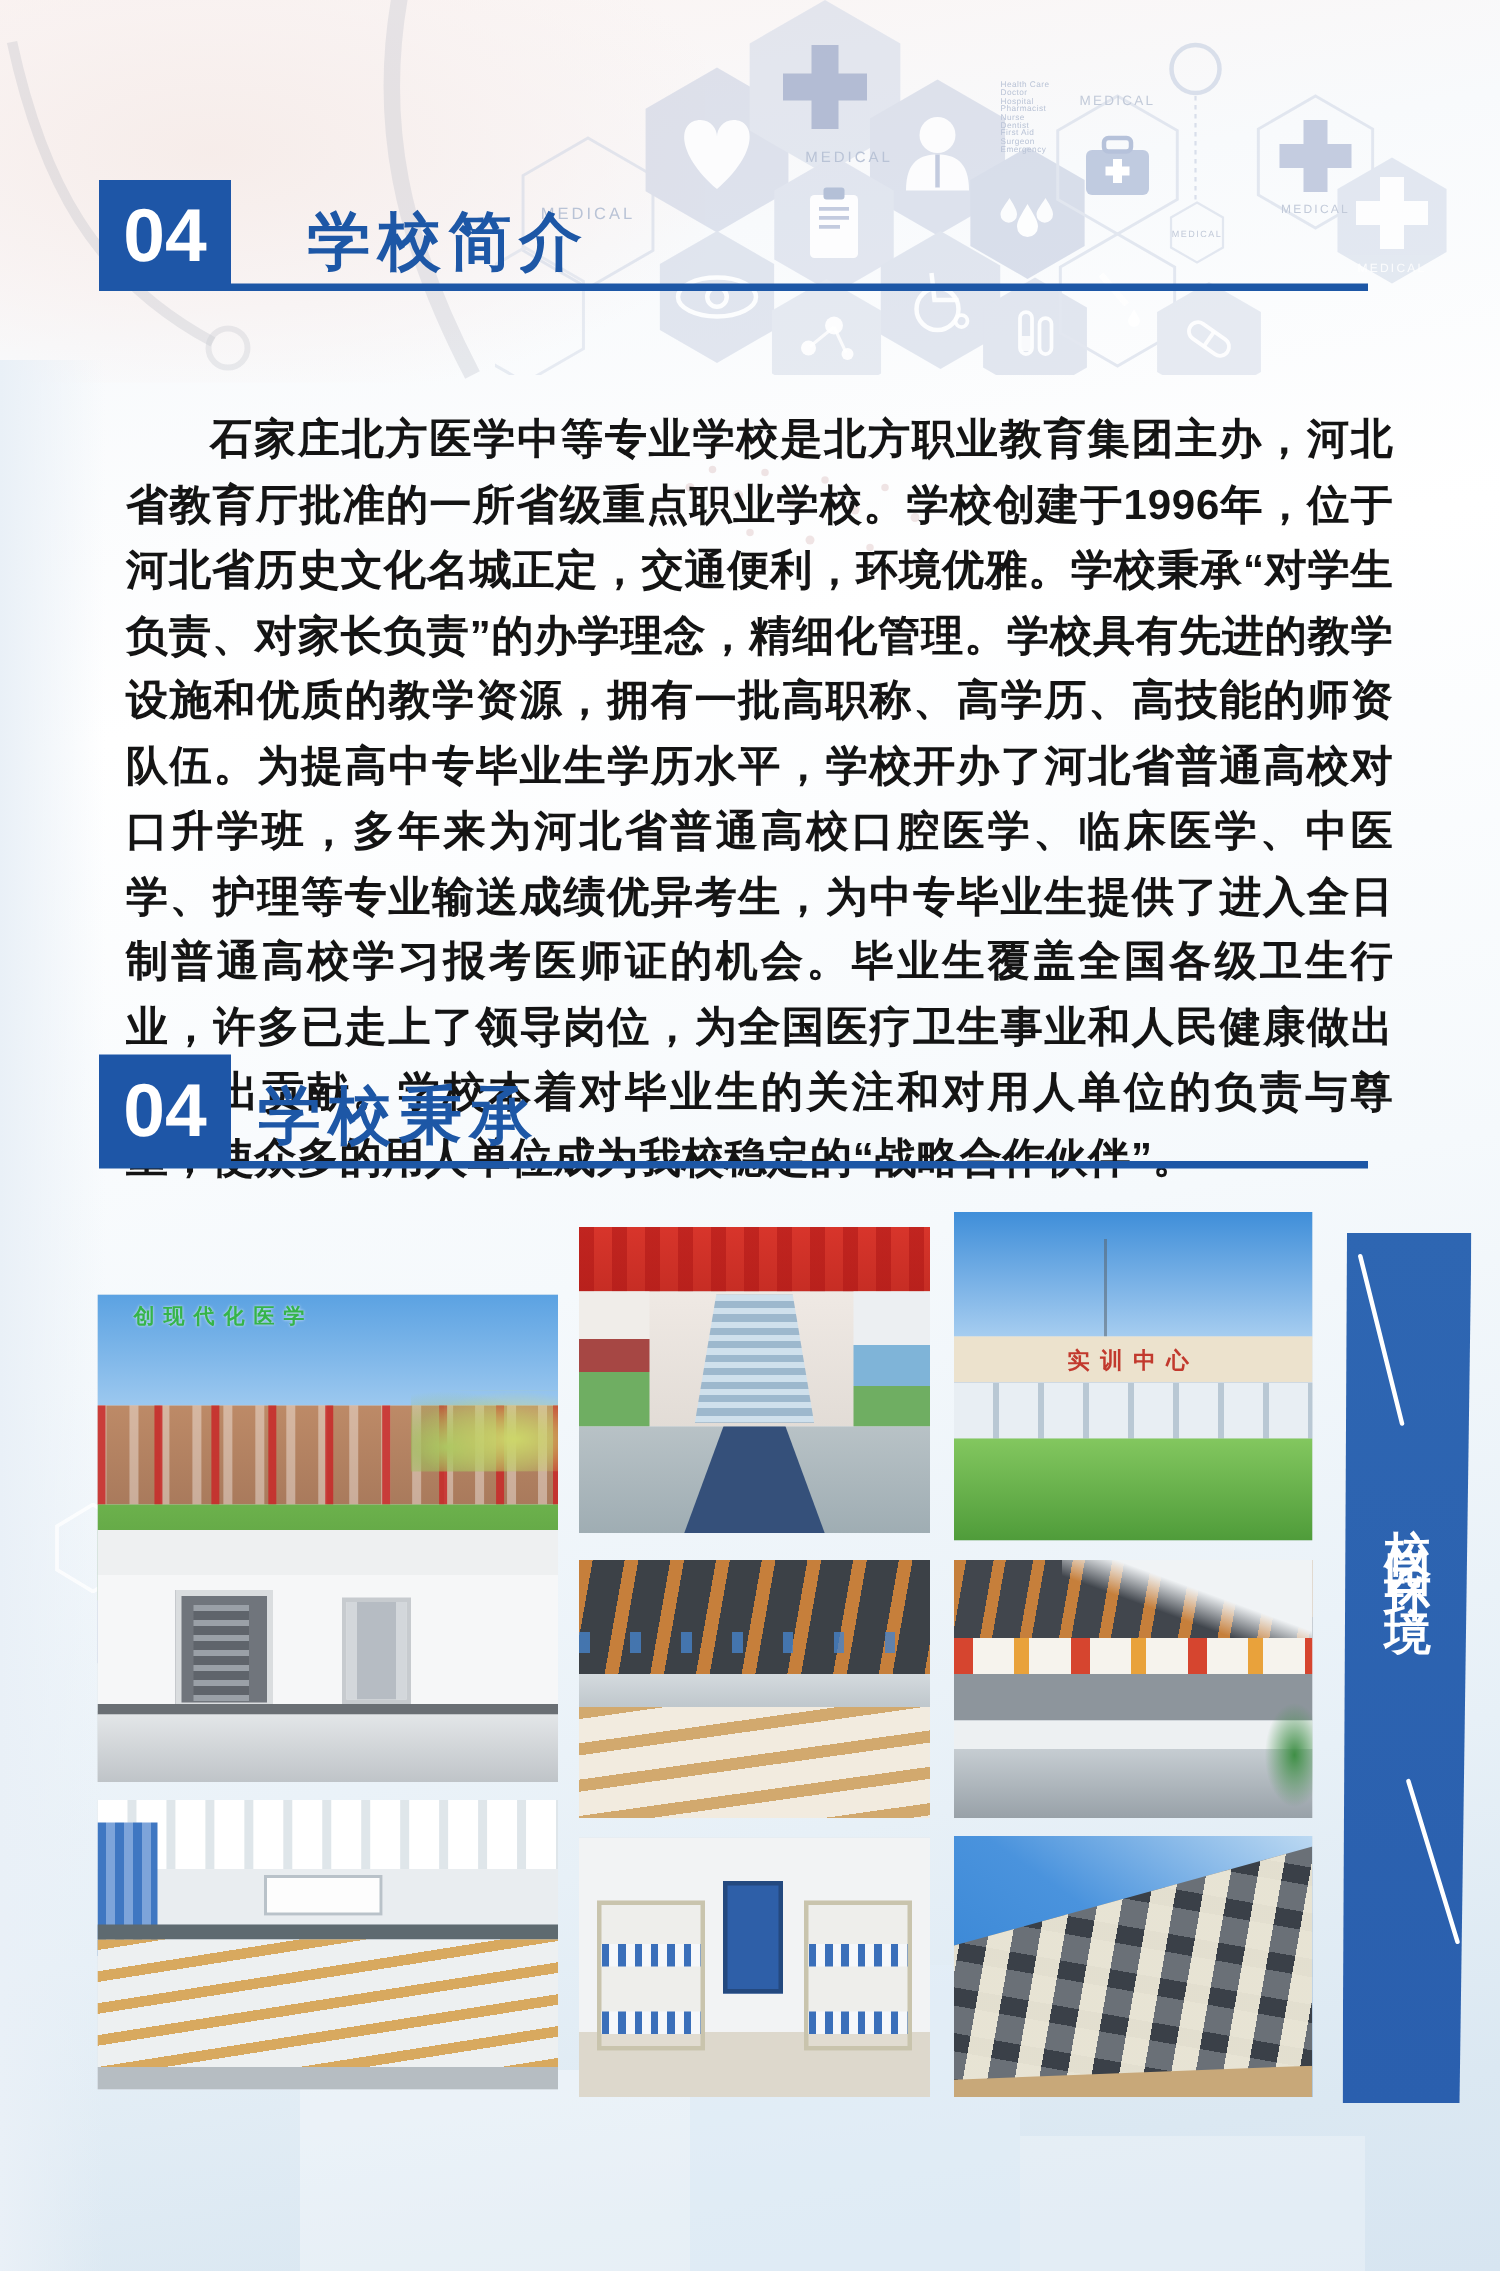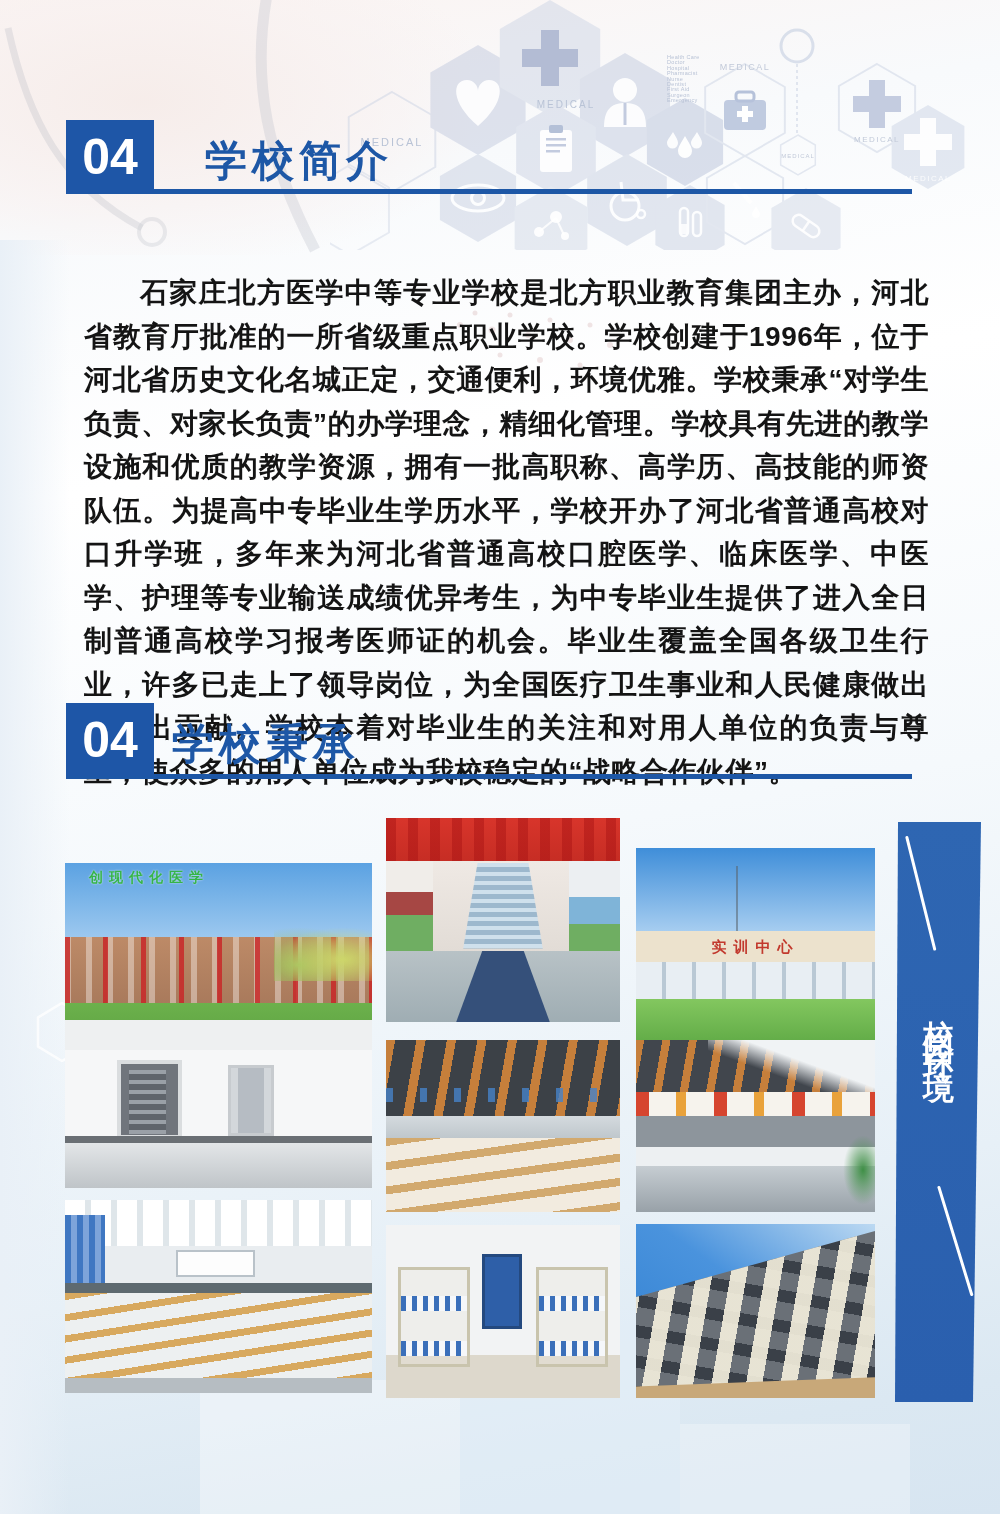--- a/index.html
+++ b/index.html
@@ -33,21 +33,21 @@
   #sec2-box{top:703px;} #sec2-title{top:716px;} #sec2-rule{top:774px;}
 
   .intro-body{position:absolute;left:84px;top:243px;width:845px;font-size:28px;line-height:43.5px;
               color:#141414;text-align:justify;text-indent:2em;font-weight:600;letter-spacing:.5px;}
 
   
   .photo{position:absolute;overflow:hidden;background:#dde5ec;}
   .ph-layer{position:absolute;left:0;right:0;}
   #photo1{left:65px;top:818px;width:307px;height:246px;margin-top:45px;}
   #photo2{left:386px;top:818px;width:234px;height:204px;}
-  #photo3{left:636px;top:848px;width:239px;height:219px;}
+  #photo3{left:636px;top:808px;width:239px;height:219px;}
   #photo4{left:65px;top:1020px;width:307px;height:168px;}
   #photo5{left:386px;top:1040px;width:234px;height:172px;}
   #photo6{left:636px;top:1040px;width:239px;height:172px;}
   #photo7{left:65px;top:1200px;width:307px;height:193px;}
   #photo8{left:386px;top:1225px;width:234px;height:173px;}
   #photo9{left:636px;top:1224px;width:239px;height:174px;}
 
   
   .p1-sky{top:0;height:30%;background:linear-gradient(180deg,#5ba2e2,#9cc8ef);}
   .p1-bld{top:30%;height:27%;background:

